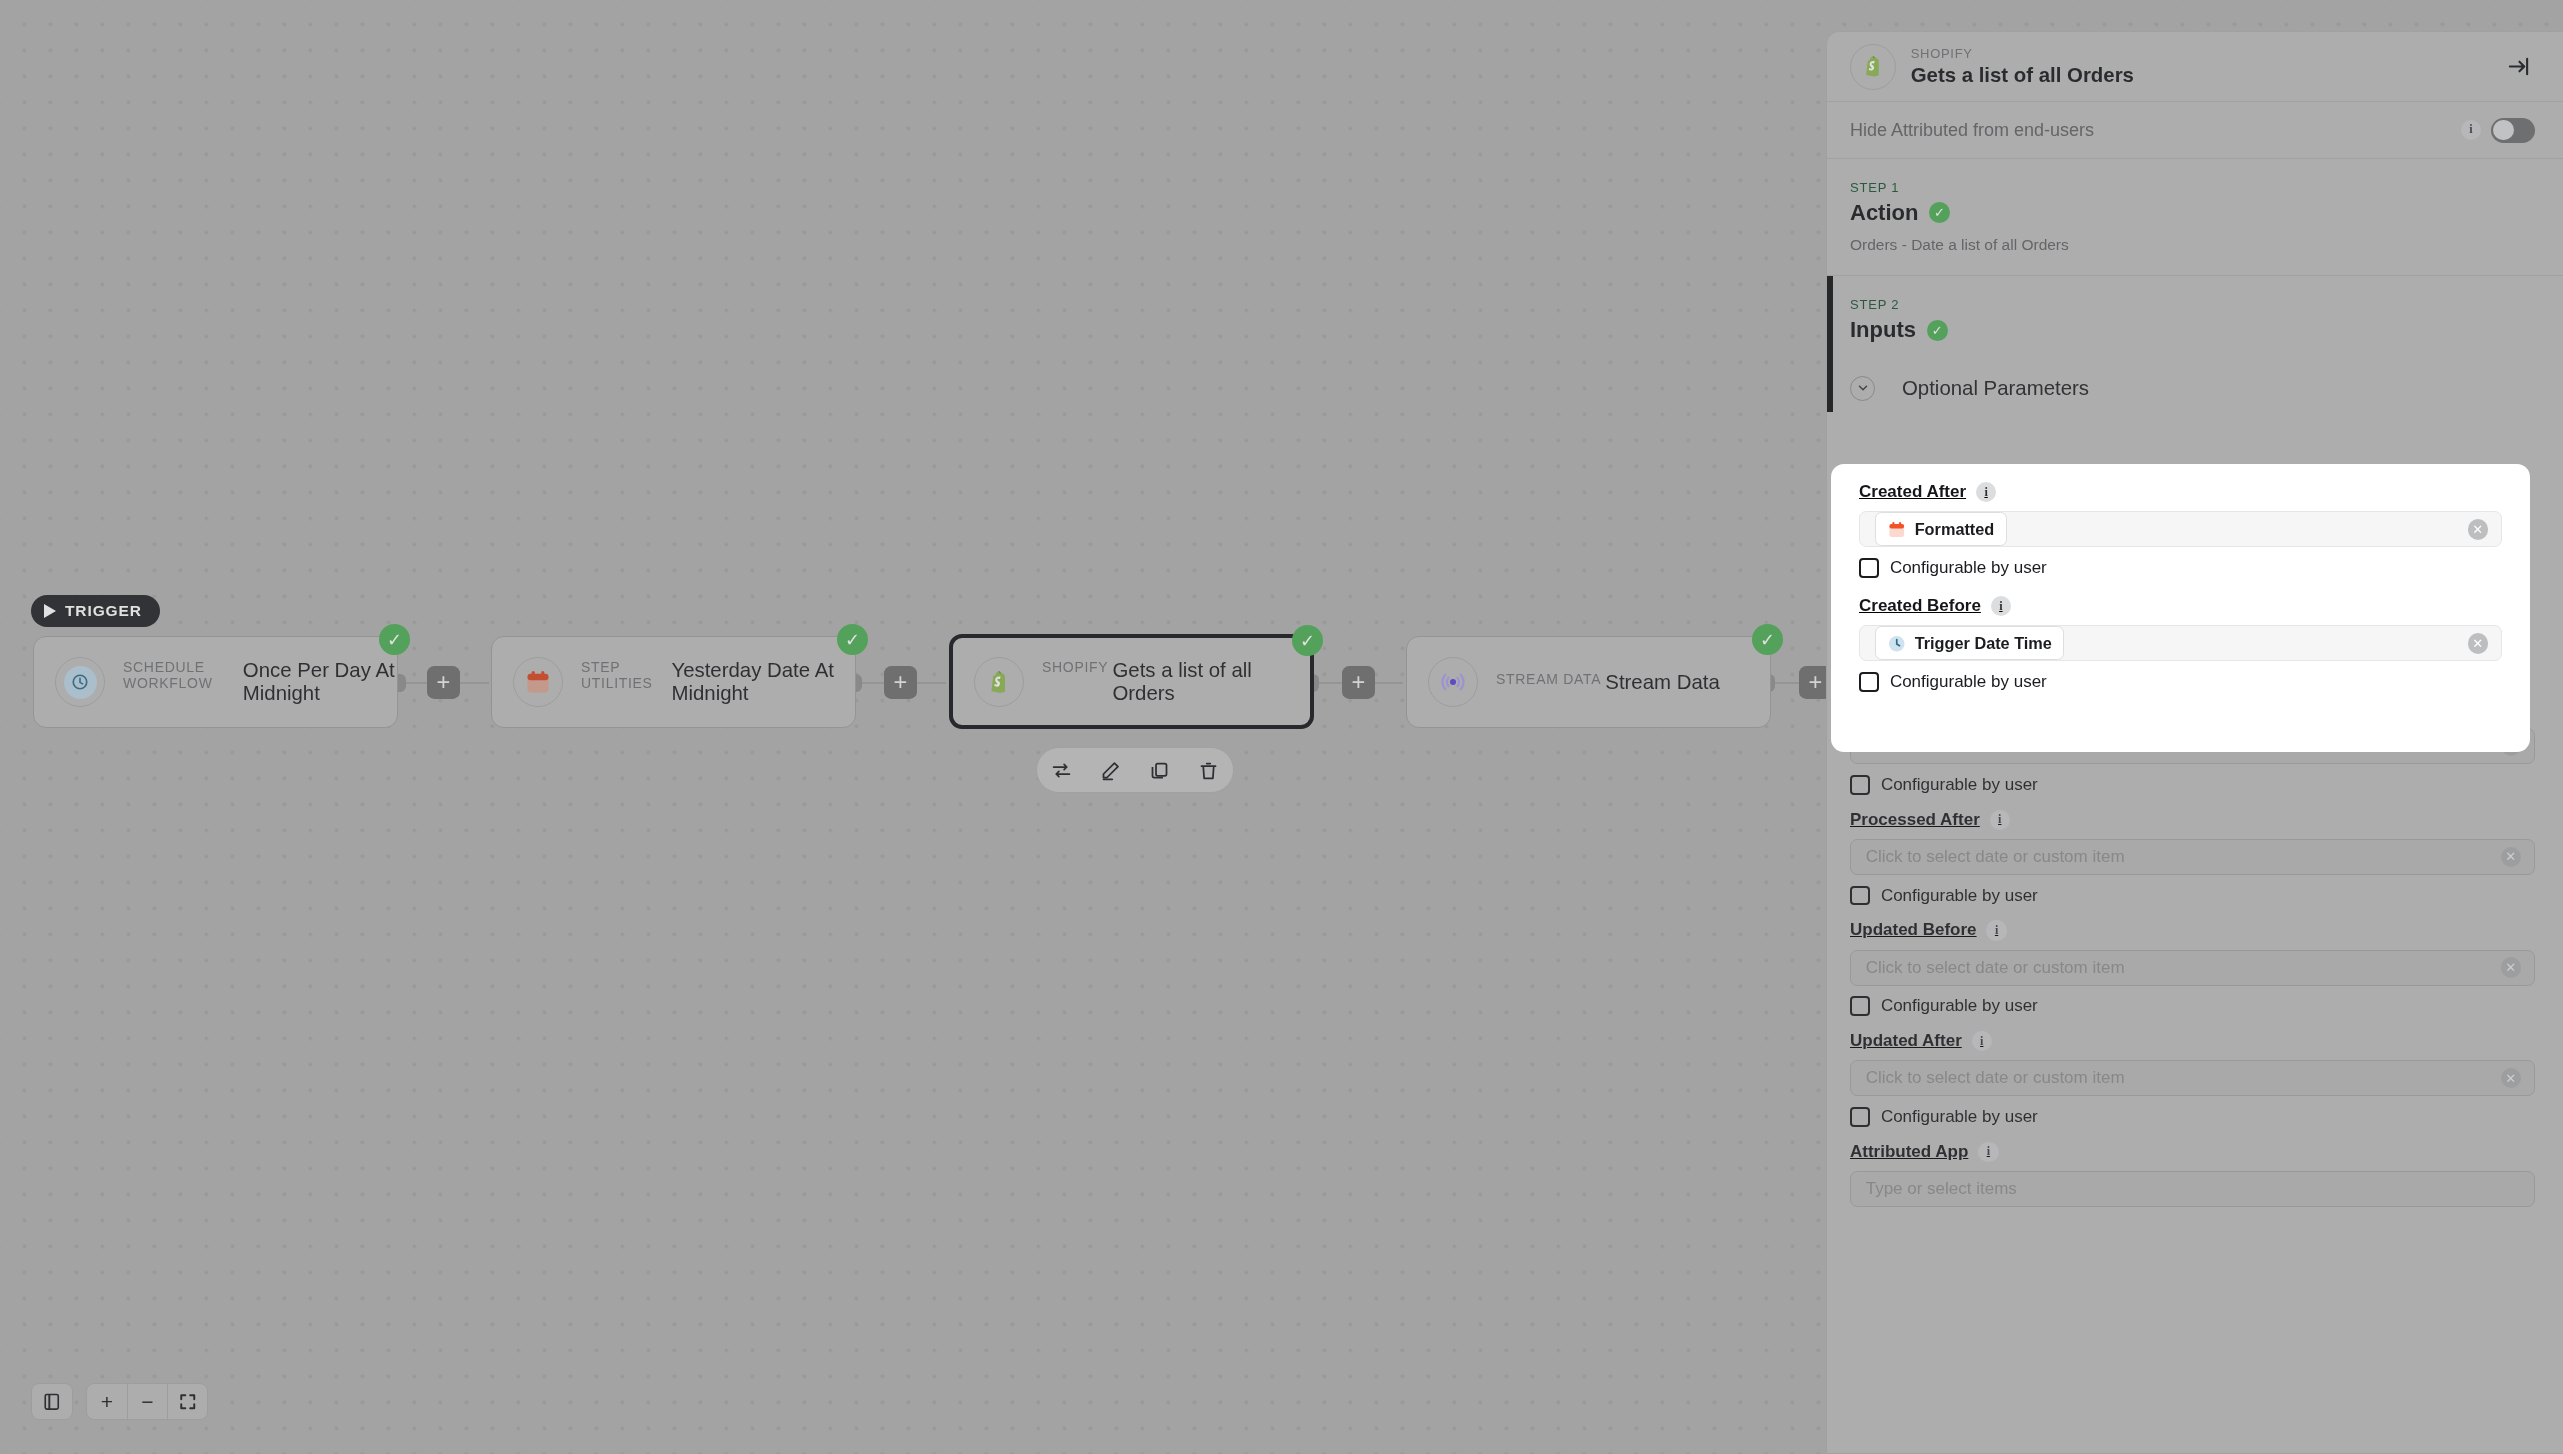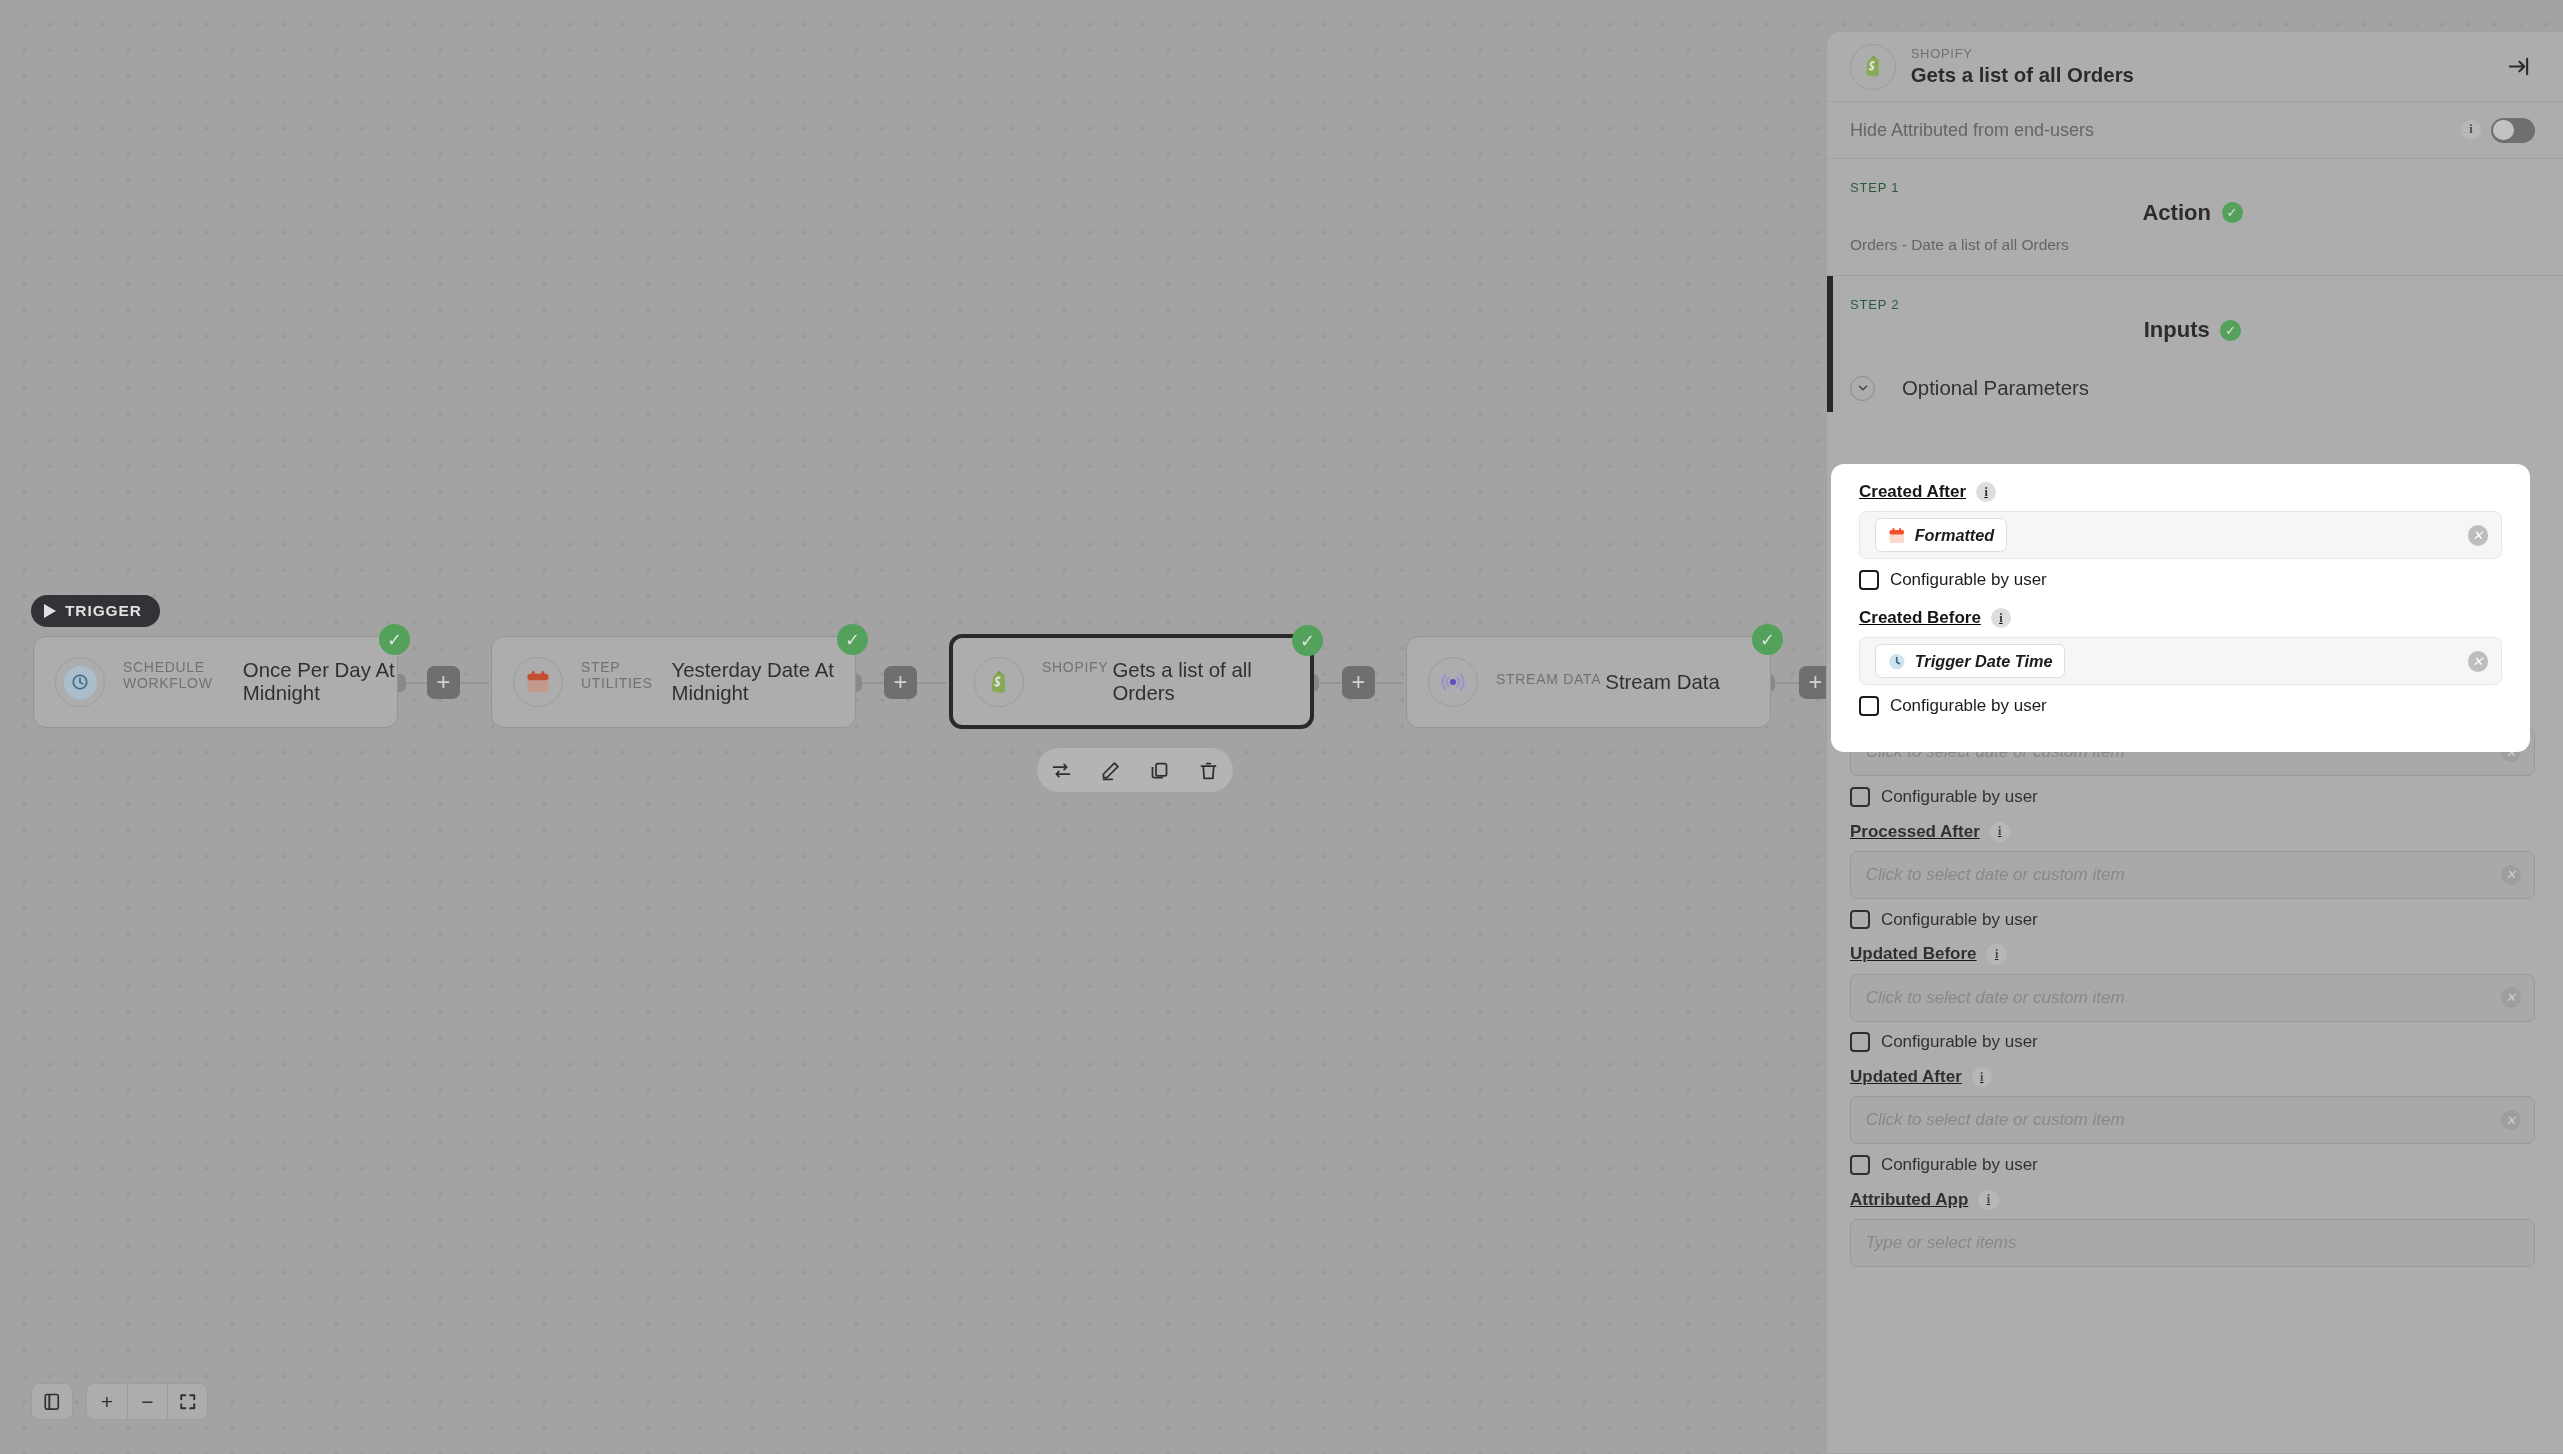--- a/index.html
+++ b/index.html
@@ -273,21 +273,21 @@
     content: "";
     position: absolute;
     left: 0; top: 0; bottom: 0;
     width: 5.7px;
     background: #101114;
   }
   .step-kicker {
     font-size: 13px; letter-spacing: 0.8px; color: #14532d;
     margin-bottom: 4.9px;
   }
-  .step-title-row { display: flex; align-items: center; gap: 10.6px; justify-content: center; }
+  .step-title-row { display: flex; align-items: center; gap: 10.6px; }
   .step-title {
     font-size: 22px; font-weight: bold; color: #15161a;
   }
   .badge-check {
     width: 21px; height: 21px;
     border-radius: 50%;
     background: #4aad52;
     display: flex; align-items: center; justify-content: center;
     color: #fff; font-size: 13px; line-height: 1;
   }
@@ -343,29 +343,28 @@
   .info-icon {
     width: 20.4px; height: 20.4px;
     border-radius: 50%;
     background: #c9cacc;
     display: flex; align-items: center; justify-content: center;
     font-size: 12.2px; font-weight: bold; color: #3b3c3f;
     font-family: "Liberation Serif", serif;
     flex: none;
   }
   .field-input {
-    height: 48px;
+    height: 36px;
     background: #b8b8b8;
     border: 1.6px solid #a3a3a3;
     border-radius: 7.3px;
     display: flex;
     align-items: center;
     padding: 0 13px 0 14.7px;
     gap: 8.1px;
-    font-style: italic;
   }
   .field-placeholder {
     flex: 1;
     font-size: 17px;
     color: #8c8d90;
   }
   .clear-x {
     width: 20.4px; height: 20.4px;
     border-radius: 50%;
     background: #a8a9ab;

